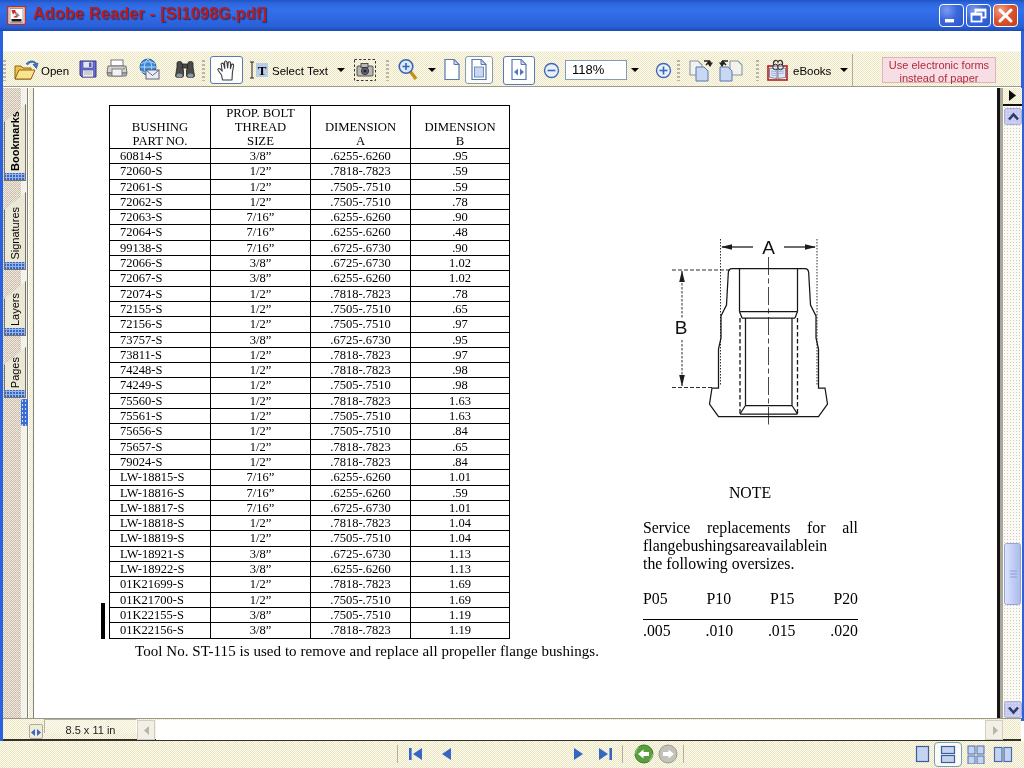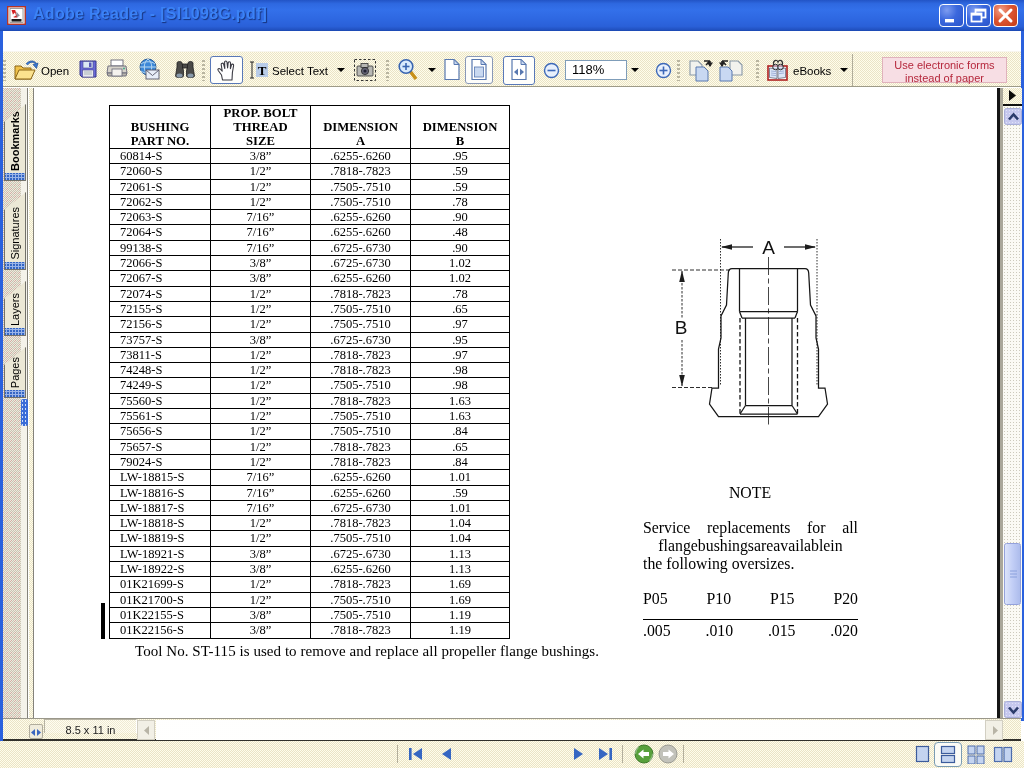--- a/index.html
+++ b/index.html
@@ -12,21 +12,21 @@
   background-position:0 0,1px 1px; background-size:2px 2px; }
 .chkg { background-color:#c9c4b4;
   background-image: linear-gradient(45deg,#eee9dc 25%,transparent 25%,transparent 75%,#eee9dc 75%),
                     linear-gradient(45deg,#eee9dc 25%,transparent 25%,transparent 75%,#eee9dc 75%),
                     linear-gradient(45deg,rgba(220,150,150,.5) 25%,transparent 25%,transparent 75%,rgba(220,150,150,.5) 75%);
   background-position:0 0,1px 1px,0 1px; background-size:2px 2px,2px 2px,4px 4px; }
 
 
 #titlebar { left:0; top:0; width:1024px; height:31px;
   background: linear-gradient(180deg,#2254c6 0%,#2e68e0 12%,#3370ea 32%,#2e68e2 60%,#2a60d8 85%,#2050be 97%,#1a46ae 100%); }
-#titletext { left:33px; top:5px; color:#3b82f6; font-size:16px; font-weight:bold; letter-spacing:0.3px;
+#titletext { left:33px; top:5px; color:#b91c1c; font-size:16px; font-weight:bold; letter-spacing:0.3px;
   text-shadow:1px 1px 1px rgba(0,0,30,.5); }
 .winbtn { top:4px; width:25px; height:23px; border-radius:4px; border:1px solid #fff; }
 .winbtn.b1 { left:939px; background: radial-gradient(circle at 30% 25%, #7d9cf0 0%, #3b68dd 45%, #2a55cc 100%); }
 .winbtn.b2 { left:966px; background: radial-gradient(circle at 30% 25%, #7d9cf0 0%, #3b68dd 45%, #2a55cc 100%); }
 .winbtn.b3 { left:993px; background: radial-gradient(circle at 30% 25%, #f2a088 0%, #dd5633 45%, #c33c14 100%); }
 
 #menubar { left:0; top:31px; width:1024px; height:23px; border-top:1px solid #f8f6ee;margin-top:20px; }
 .menuitem { position:absolute; top:4px; font-size:13px; color:#000; }
 .mdibtn { position:absolute; top:6px; width:16px; height:15px; }
 
@@ -46,21 +46,21 @@
 #leftborder { left:0; top:31px; width:3px; height:710px; background:#2a61de; }
 #rightborder { left:1021px; top:31px; width:3px; height:690px; background:#2a61de; }
 #tabcol { left:3px; top:88px; width:18px; height:630px; }
 #splitterstrip { left:21px; top:88px; width:7px; height:630px; background:#f4f2ea; border-right:1px solid #84827a; }
 #midstrip { left:29px; top:88px; width:5px; height:630px; border-right:1px solid #84827a; }
 #page { left:35px; top:88px; width:962px; height:630px; background:#fff; }
 
 #dtable { position:absolute; left:74px; top:17px; border-collapse:collapse; table-layout:fixed; font-family:"Liberation Serif",serif; }
 #dtable td { border:1px solid #000; font-size:12.5px; text-align:center; padding:0; height:14.3px; line-height:14.3px; overflow:hidden; white-space:nowrap; }
 #dtable td:first-child { text-align:left; padding-left:10px; }
-#dtable tr.hdr td { font-weight:bold; font-size:12.7px; height:42px; line-height:14px; text-align:center; padding:0;margin-top:36px; }
+#dtable tr.hdr td { font-weight:normal; font-size:12.7px; height:42px; line-height:14px; text-align:center; padding:0;margin-top:36px; }
 
 #hscrollrow { left:3px; top:718px; width:1018px; height:23px; border-top:1px solid #9a978a; border-bottom:2px solid #31302b; }
 #statusbar { left:0; top:741px; width:1024px; height:27px; }
 .sep { position:absolute; width:1px; background:#b3af9c; }
 #vscroll { left:1002.5px; top:88px; width:19px; height:630px; background:#fbfaf4;
   background-image:radial-gradient(circle,#cdcabc 0 0.7px,transparent 0.9px); background-size:3px 3px; }
 .sbtn { position:absolute; left:1px; width:18px; height:17px; border-radius:2.5px; border:1px solid #a8aed8;
   background:#c6c8ee; background-image:radial-gradient(circle,#dfe2f8 0 0.8px,transparent 1px); background-size:3px 3px; }
 .sbtn svg, .hbtn svg { position:absolute; left:0; top:0; }
 .sthumb { position:absolute; left:1px; width:17px; border-radius:2.5px; border:1px solid #94a2dc;
@@ -268,21 +268,21 @@
         <path d="M 5,13 L 10,13.6 M 5,15 L 10,15.6 M 5,17 L 10,17.6 M 13,13.6 L 18,13 M 13,15.6 L 18,15"></path>
       </g>
     <path d="M 8,8 C 6,2 11,1 12,4 C 13,1 18,2 16,8" fill="none" stroke="#333" stroke-width="1.3"></path>
     <circle cx="9.5" cy="9" r="2.8" fill="rgba(200,220,250,.55)" stroke="#333" stroke-width="1"></circle>
     <circle cx="14.5" cy="9" r="2.8" fill="rgba(200,220,250,.55)" stroke="#333" stroke-width="1"></circle>
   </svg>
   <span class="tlabel" style="left:793px;top:11px">eBooks</span>
   <div class="darr" style="left:840px;top:14px"></div>
   <div class="abs" style="left:852px;top:0;width:1px;height:32px;background:#b0ac9a"></div>
 
-  <div class="abs" style="left:882px;top:3px;width:125px;height:26px;background:#f7dee4;border:1px solid #e0b2bc;
+  <div class="abs" style="left:882px;top:3px;width:114px;height:26px;background:#f7dee4;border:1px solid #e0b2bc;
        font-size:11px;line-height:12.5px;color:#b5283c;text-align:center;padding-top:1px">Use electronic forms<br>instead of paper</div>
 </div>
 
 <div class="abs" id="leftborder"></div>
 <div class="abs" id="rightborder"></div>
 <div class="abs chkg" id="tabcol">
   <div class="tab" style="top:16px; height:77px">
       <div class="txt" style="font-weight:bold">Bookmarks</div>
       <div class="blue"></div>
     </div>
@@ -515,21 +515,21 @@
     </table>
   <div class="abs" style="left:66px; top:515px; width:4px; height:36px; background:#000"></div>
   <div class="abs" style="left:608px; top:396px; width:214px; font-family:'Liberation Serif',serif; font-size:15.8px; text-align:center">NOTE</div>
   <div class="abs" style="left:608px; top:431px; width:215px; font-family:'Liberation Serif',serif; font-size:15.8px; line-height:18.2px">
     <div style="display:flex; justify-content:space-between">
         <span>Service</span>
         <span>replacements</span>
         <span>for</span>
         <span>all</span>
       </div>
-    <div style="display:flex; justify-content:center">
+    <div style="display:flex; justify-content:flex-start">
         <span>flange</span>
         <span>bushings</span>
         <span>are</span>
         <span>available</span>
         <span>in</span>
       </div>
     <div>the following oversizes.</div>
   </div>
   <div class="abs" style="left:608px; top:502px; width:215px; font-family:'Liberation Serif',serif; font-size:15.8px">
     <div style="display:flex; justify-content:space-between; border-bottom:1.2px solid #000; padding-bottom:11px">

